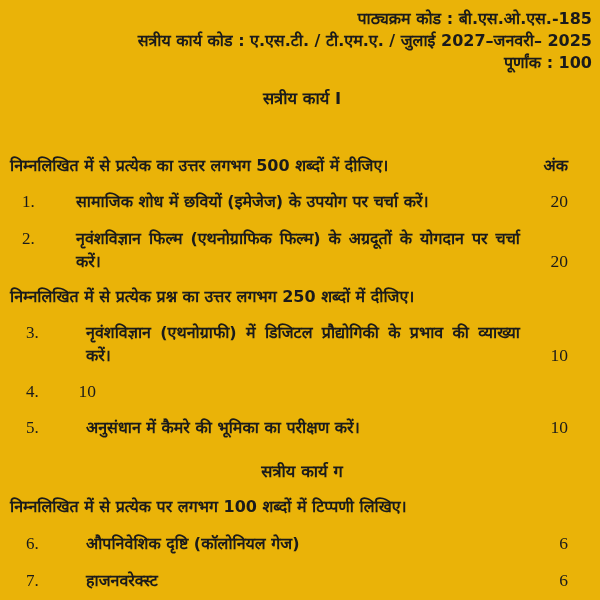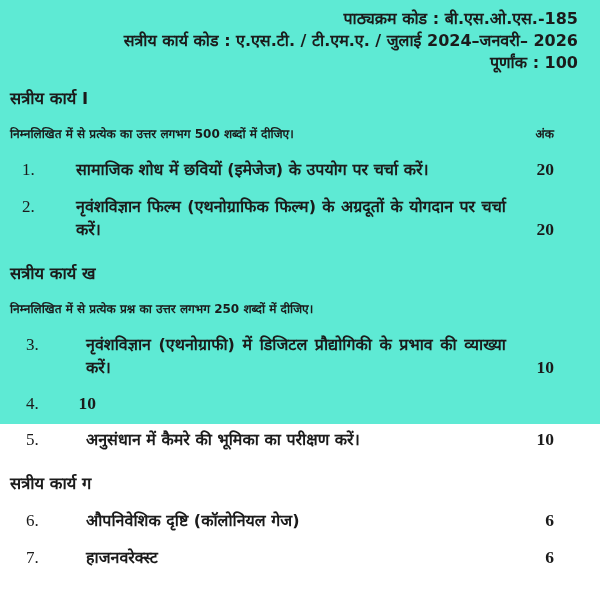--- a/index.html
+++ b/index.html
@@ -11,52 +11,54 @@
     background: #ffffff;
   }
   body {
     font-family: "DejaVu Sans", "Liberation Sans", sans-serif;
     color: #1b1b1b;
     font-weight: 700;
   }
   .page {
     box-sizing: border-box;
     width: 600px;
-    height: 424px;
-    padding: 8px 20px 0 10px;
-    background: #5eead4;
+    height: 600px;
+    padding: 8px 6px 0 10px;
+    background: #eab308;
   }
   .doc-header {
     text-align: right;
     font-size: 16px;
     line-height: 22px;
     padding-right: 2px;
   }
   .sec-title {
     margin: 14px 0 0 0;
+    text-align: center;
     font-size: 16.5px;
     line-height: 22px;
     font-weight: 700;
   }
   .sec-title.gap {
     margin-top: 22px;
   }
   .instr-row {
     display: flex;
     justify-content: space-between;
     align-items: flex-end;
     margin-top: 13px;
     padding-right: 26px;
-    font-size: 12px;
+    font-size: 16px;
     line-height: 22px;
   }
   .instr { flex: 1; }
   .marks-head {
     flex: none;
     padding-left: 10px;
+    margin-top: 32px;
   }
   .q {
     display: flex;
     align-items: flex-end;
     margin-top: 13px;
     padding-right: 26px;
     font-size: 16px;
     line-height: 23px;
   }
   .q.gap { margin-top: 14px; }
@@ -77,32 +79,32 @@
     flex: 1;
     text-align: justify;
     padding-right: 14px;
     margin-left: 24px;
   }
   .qmarks {
     flex: none;
     width: 34px;
     text-align: right;
     font-family: "Liberation Serif", "DejaVu Serif", serif;
-    font-weight: 700;
+    font-weight: 400;
     font-size: 17.5px;
   }
 </style>
 </head>
 <body>
 
 <div class="page">
 
   <div class="doc-header">
     <div>पाठ्यक्रम कोड : बी.एस.ओ.एस.-185</div>
-    <div>सत्रीय कार्य कोड : ए.एस.टी. / टी.एम.ए. / जुलाई 2024–जनवरी– 2026</div>
+    <div>सत्रीय कार्य कोड : ए.एस.टी. / टी.एम.ए. / जुलाई 2027–जनवरी– 2025</div>
     <div>पूर्णांक : 100</div>
   </div>
 
   <div class="sec-title">सत्रीय कार्य I</div>
   <div class="instr-row">
     <span class="instr">निम्नलिखित में से प्रत्येक का उत्तर लगभग 500 शब्दों में दीजिए।</span>
     <span class="marks-head">अंक</span>
   </div>
 
   <div class="q">
@@ -110,21 +112,20 @@
     <span class="qtext">सामाजिक शोध में छवियों (इमेजेज) के उपयोग पर चर्चा करें।</span>
     <span class="qmarks">20</span>
   </div>
 
   <div class="q gap">
     <span class="qnum">2.</span>
     <span class="qtext">नृवंशविज्ञान फिल्म (एथनोग्राफिक फिल्म) के अग्रदूतों के योगदान पर चर्चा करें।</span>
     <span class="qmarks">20</span>
   </div>
 
-  <div class="sec-title gap">सत्रीय कार्य ख</div>
   <div class="instr-row">
     <span class="instr">निम्नलिखित में से प्रत्येक प्रश्न का उत्तर लगभग 250 शब्दों में दीजिए।</span>
   </div>
 
   <div class="q indent">
     <span class="qnum">3.</span>
     <span class="qtext">नृवंशविज्ञान (एथनोग्राफी) में डिजिटल प्रौद्योगिकी के प्रभाव की व्याख्या करें।</span>
     <span class="qmarks">10</span>
   </div>
 
@@ -133,20 +134,23 @@
     <span class="qmarks">10</span>
   </div>
 
   <div class="q indent">
     <span class="qnum">5.</span>
     <span class="qtext">अनुसंधान में कैमरे की भूमिका का परीक्षण करें।</span>
     <span class="qmarks">10</span>
   </div>
 
   <div class="sec-title gap">सत्रीय कार्य ग</div>
+  <div class="instr-row">
+    <span class="instr">निम्नलिखित में से प्रत्येक पर लगभग 100 शब्दों में टिप्पणी लिखिए।</span>
+  </div>
 
   <div class="q indent gap">
     <span class="qnum">6.</span>
     <span class="qtext">औपनिवेशिक दृष्टि (कॉलोनियल गेज)</span>
     <span class="qmarks">6</span>
   </div>
 
   <div class="q indent gap">
     <span class="qnum">7.</span>
     <span class="qtext">हाजनवरेक्स्ट</span>

